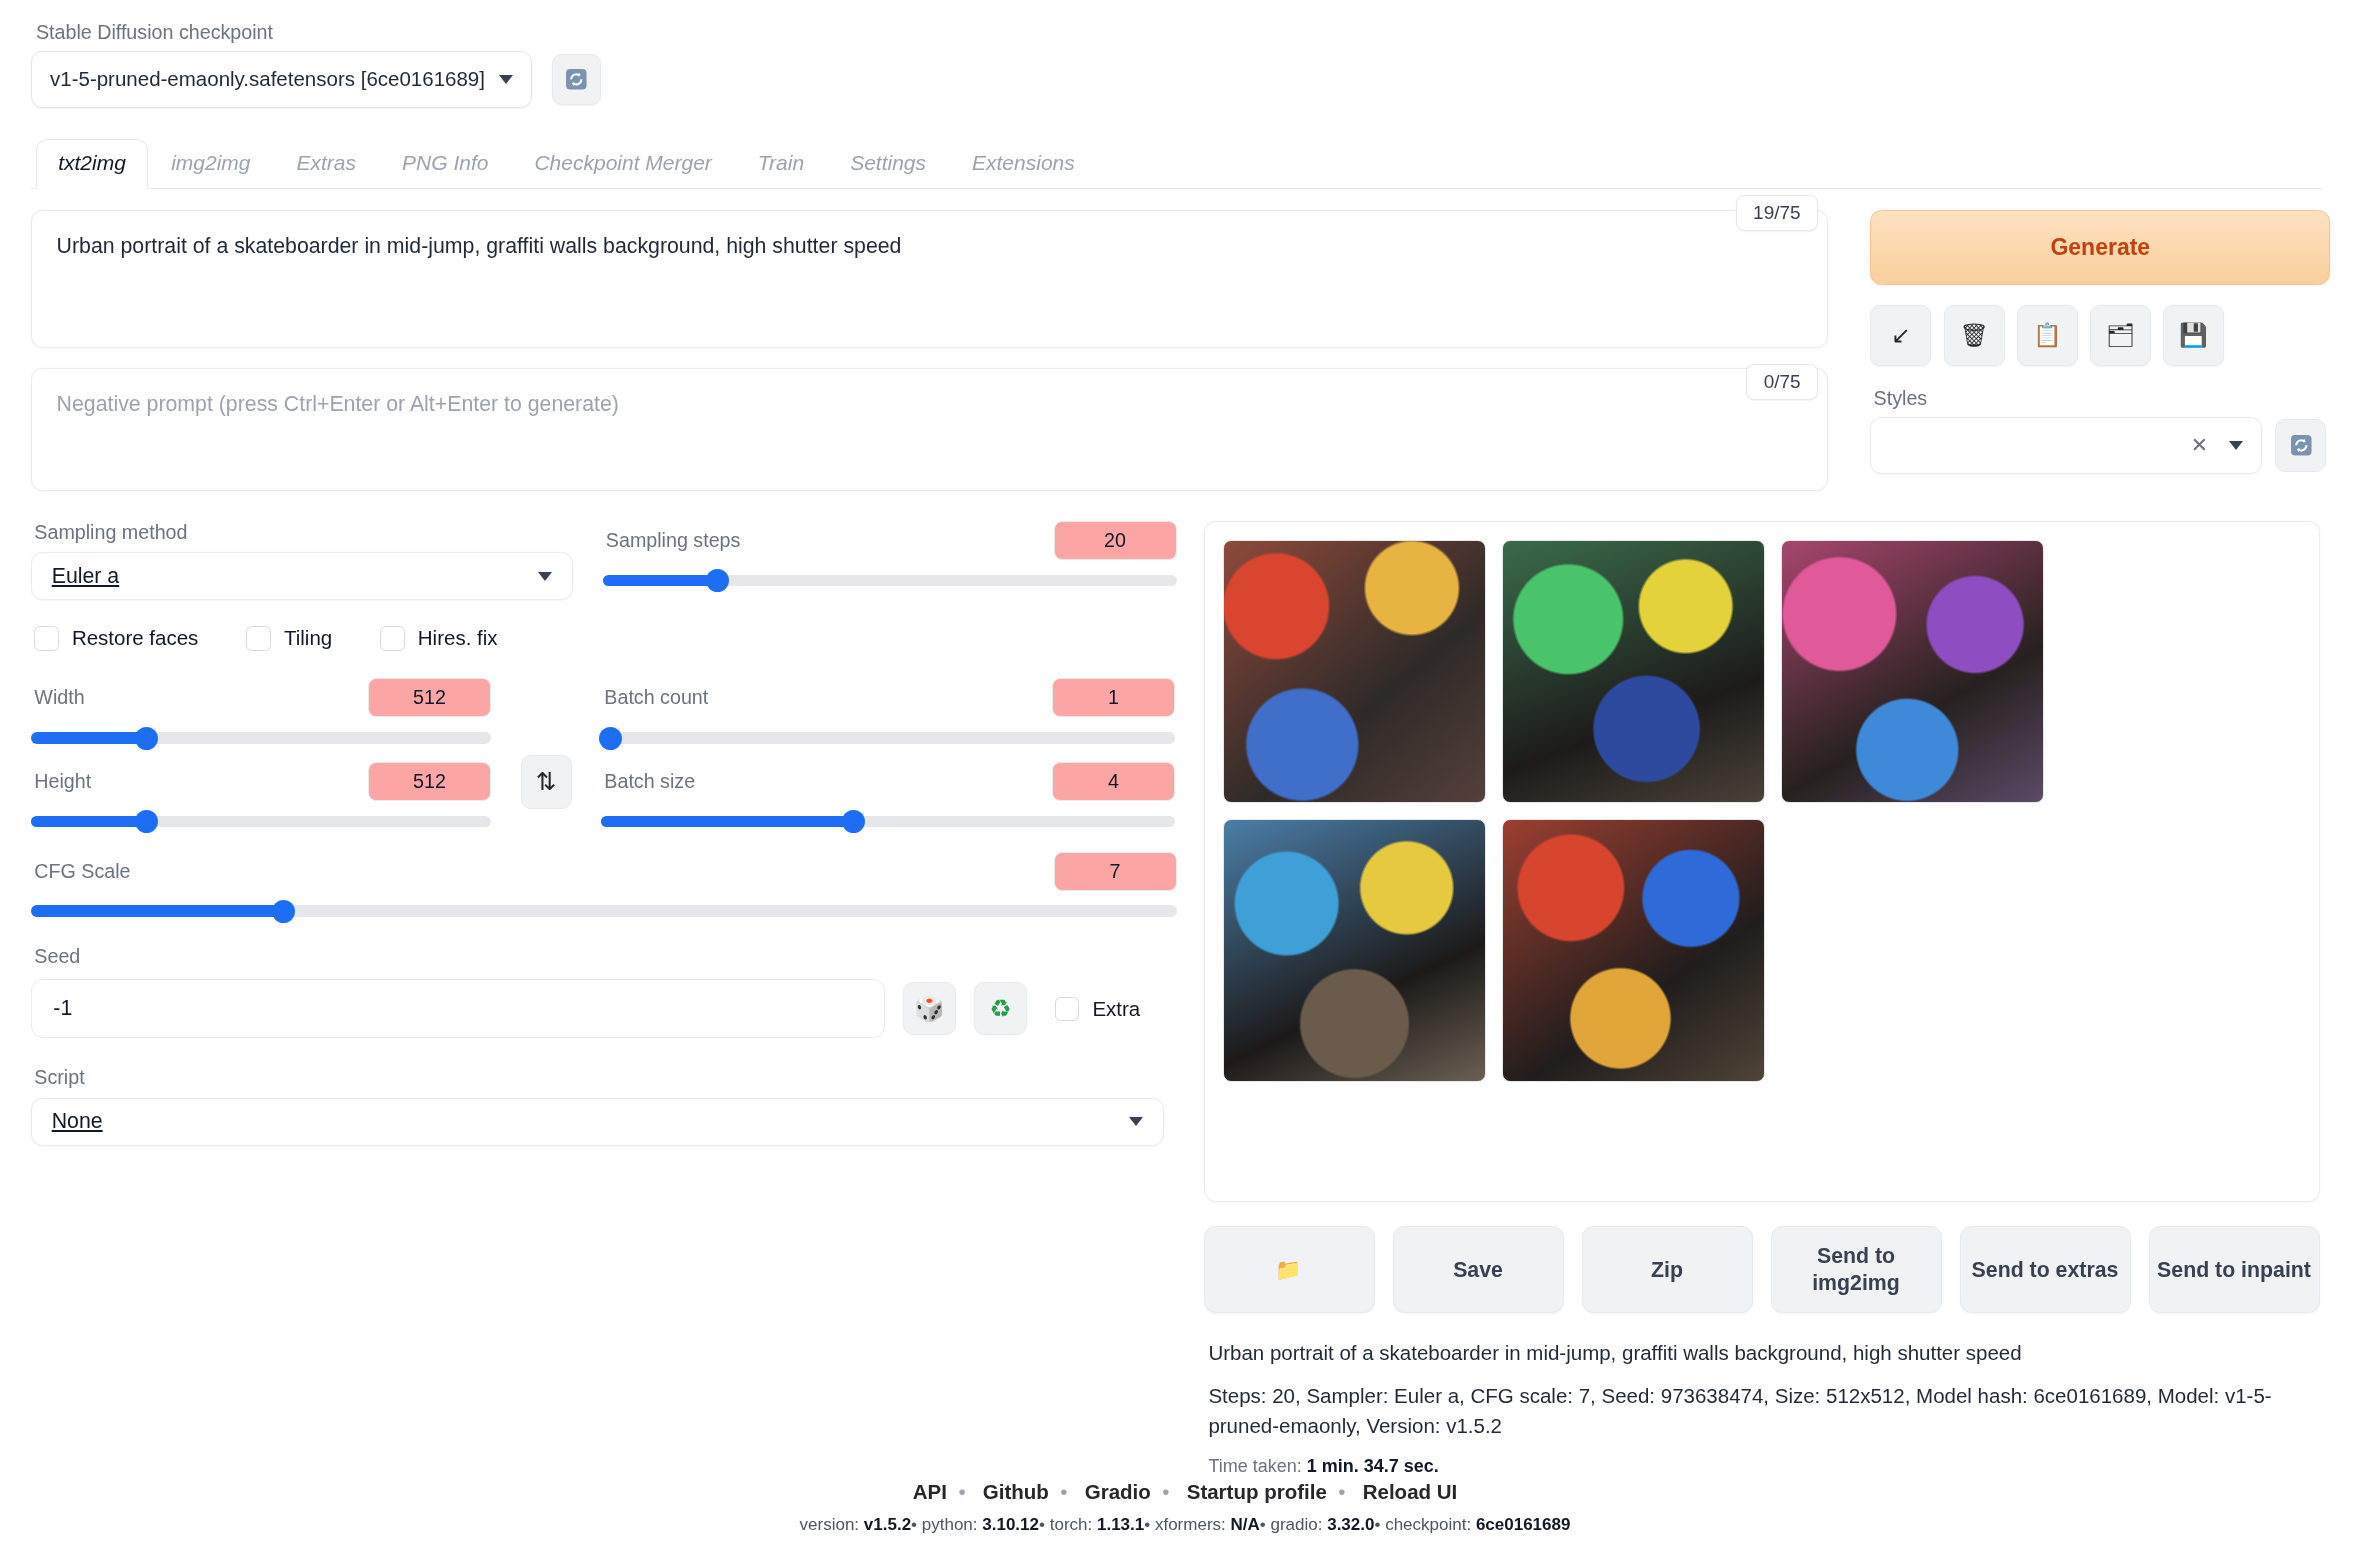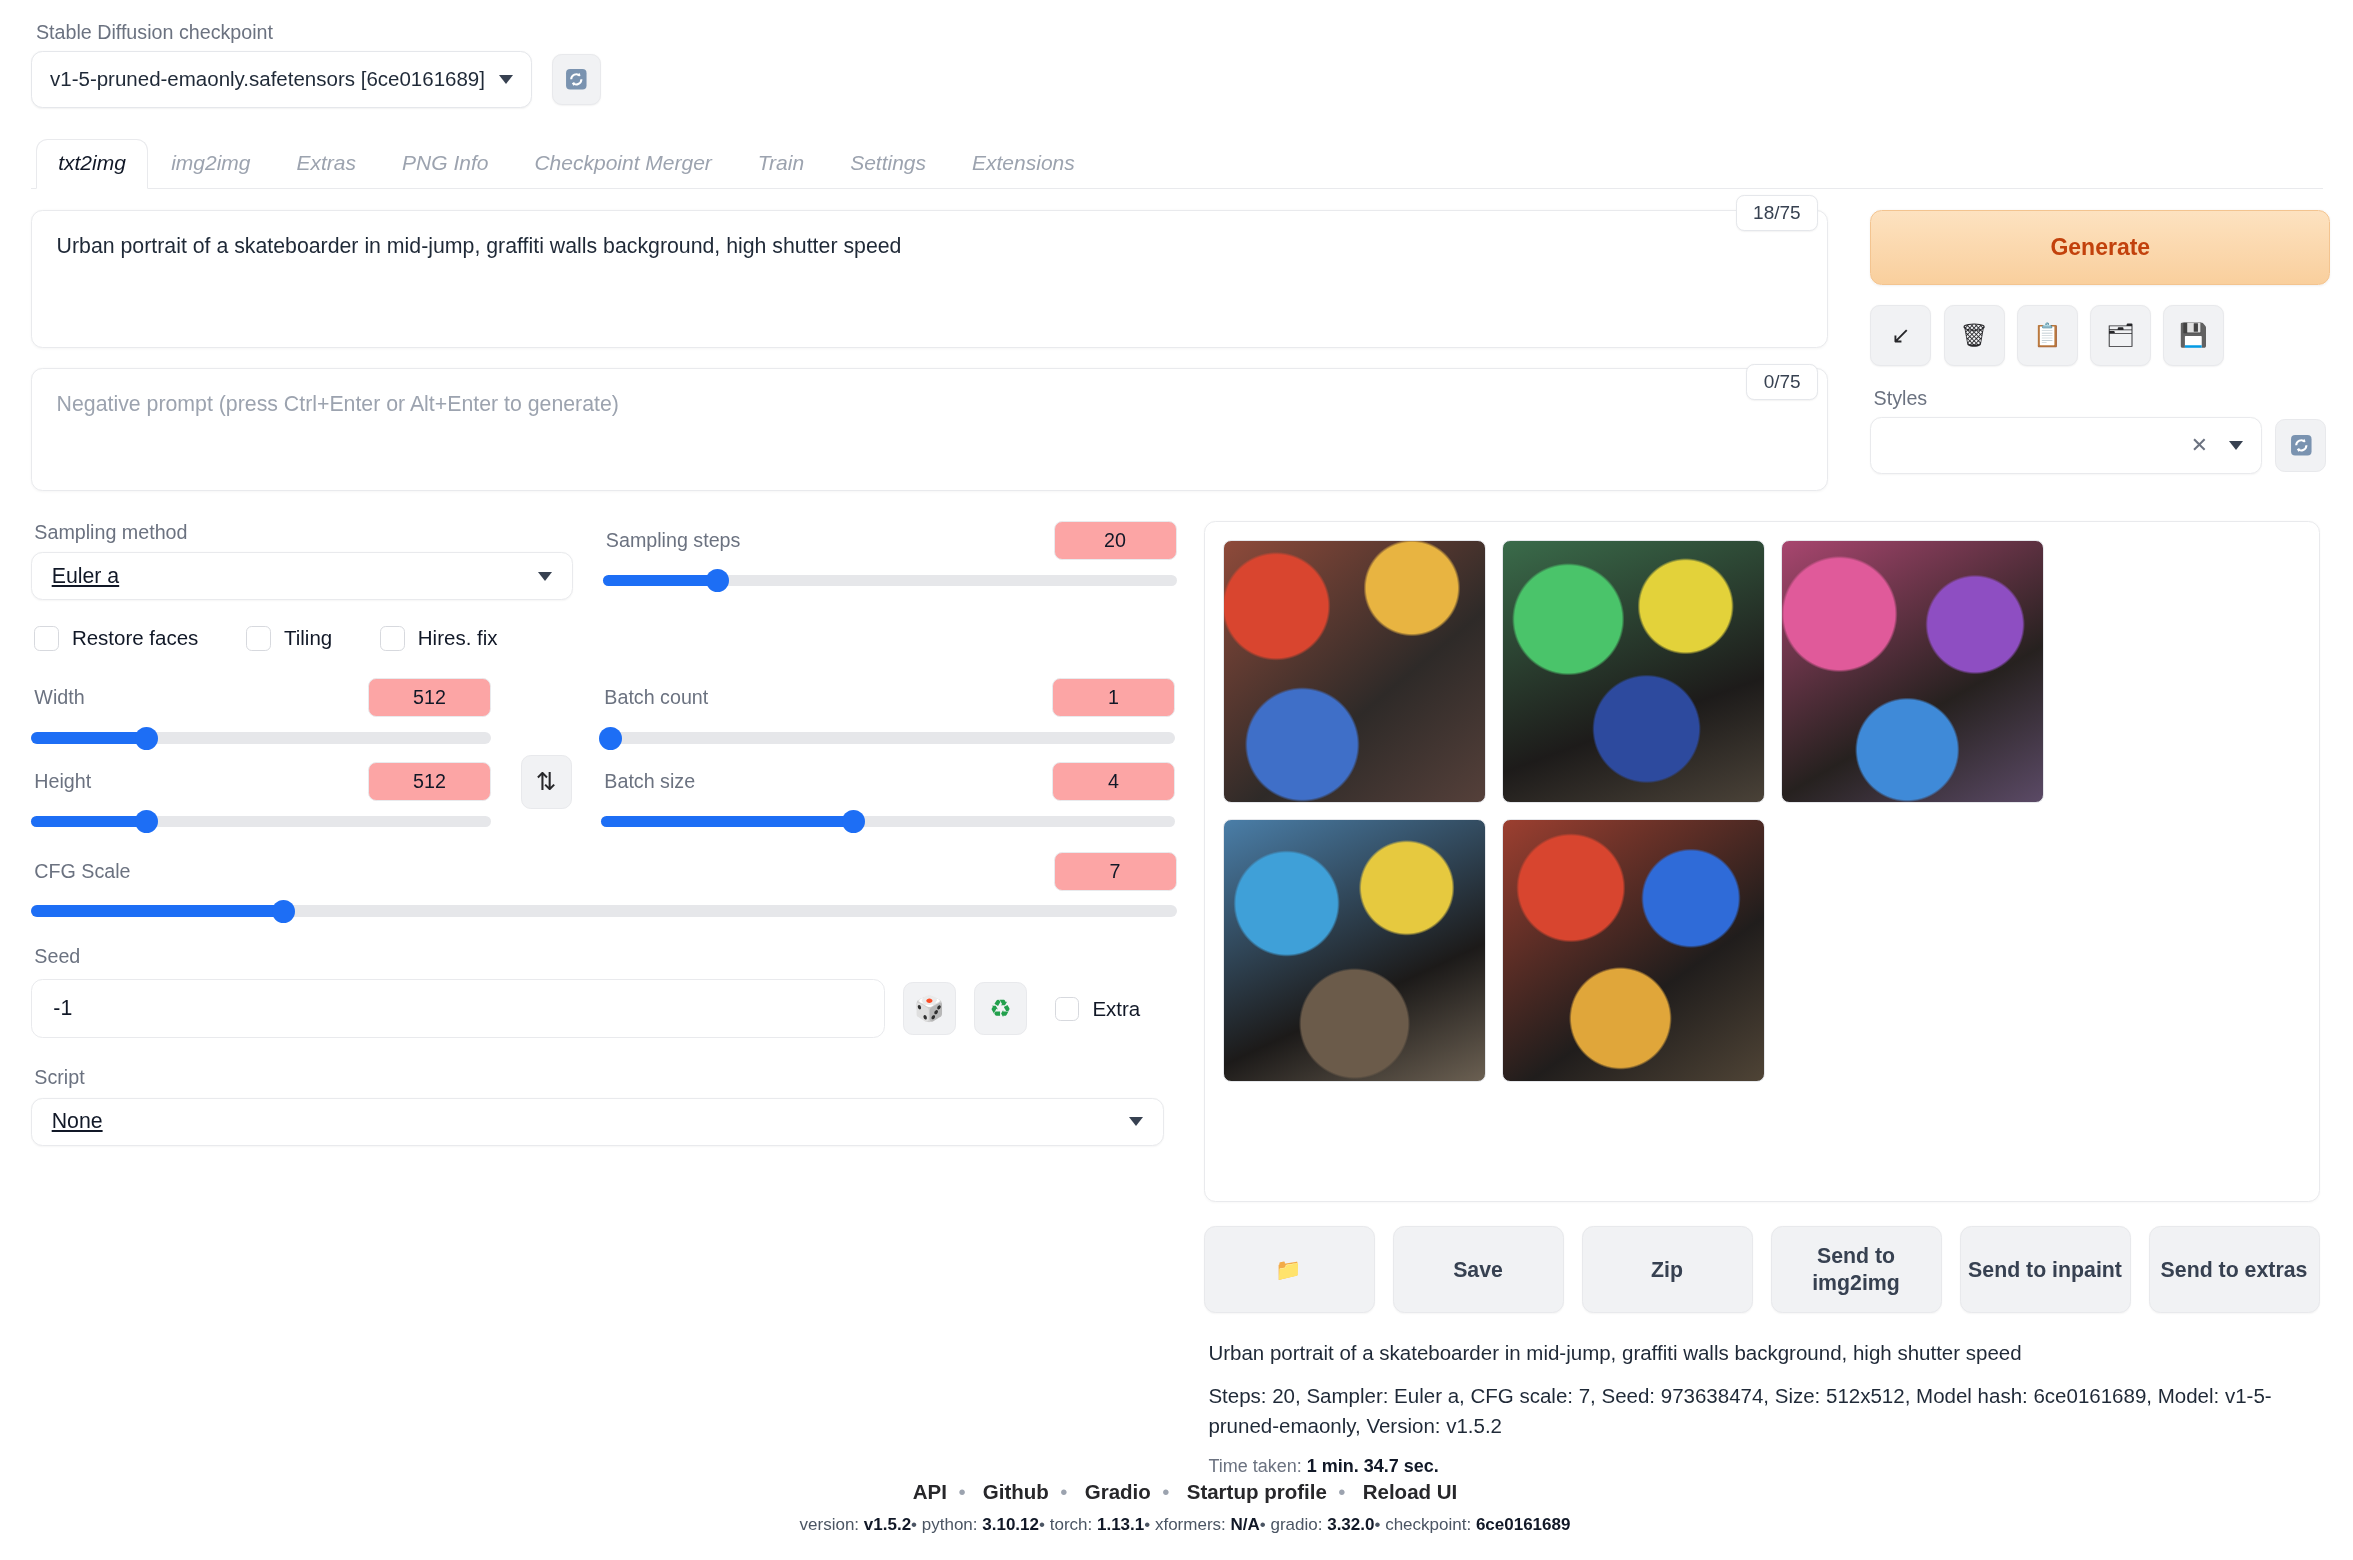--- a/index.html
+++ b/index.html
@@ -172,21 +172,21 @@
     <div class="tab">Settings</div>
     <div class="tab">Extensions</div>
   </div>
 
   <div class="main">
 
     <div class="col-left">
 
       <div class="prompt-wrap">
         <div class="prompt-box">Urban portrait of a skateboarder in mid-jump, graffiti walls background, high shutter speed</div>
-        <div class="token">18/75</div>
+        <div class="token">19/75</div>
         <div class="prompt-box neg">Negative prompt (press Ctrl+Enter or Alt+Enter to generate)</div>
         <div class="token neg">0/75</div>
       </div>
 
       <div class="settings">
         <div class="set-left">
 
           <div class="row2">
             <div style="width:542px">
               <div class="set-label">Sampling method</div>
@@ -340,22 +340,22 @@
                      radial-gradient(circle at 45% 76%, #e0a63a 0 20%, transparent 21%),
                      linear-gradient(145deg,#9c3f30,#201d1c 63%,#4f4436);"></div>
             </div>
           </div>
 
           <div class="act-row">
             <div class="act-btn">📁</div>
             <div class="act-btn">Save</div>
             <div class="act-btn">Zip</div>
             <div class="act-btn">Send to img2img</div>
+            <div class="act-btn">Send to extras</div>
             <div class="act-btn">Send to inpaint</div>
-            <div class="act-btn">Send to extras</div>
           </div>
 
           <div class="info">
             <p>Urban portrait of a skateboarder in mid-jump, graffiti walls background, high shutter speed</p>
             <p>Steps: 20, Sampler: Euler a, CFG scale: 7, Seed: 973638474, Size: 512x512, Model hash: 6ce0161689, Model: v1-5-pruned-emaonly, Version: v1.5.2</p>
             <p class="tt">
               <span>Time taken:</span>
               <b>1 min. 34.7 sec.</b>
             </p>
           </div>

